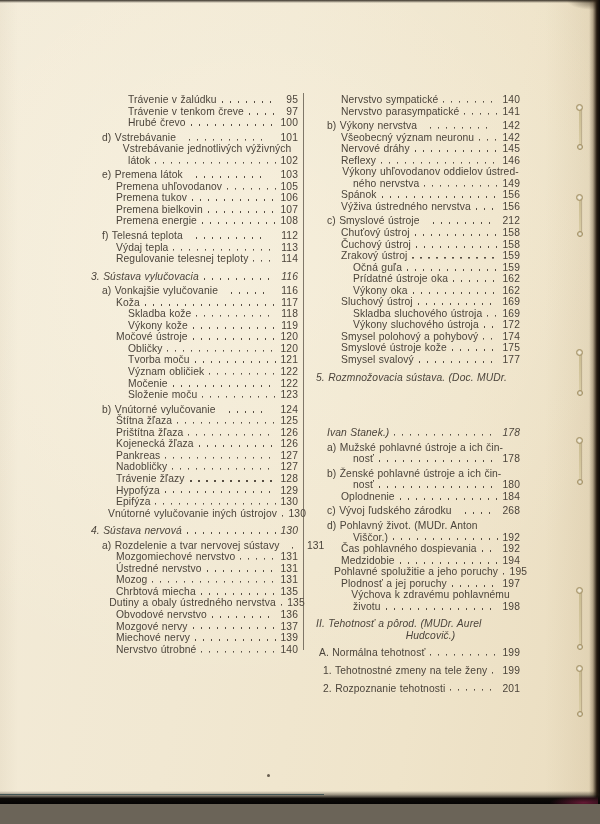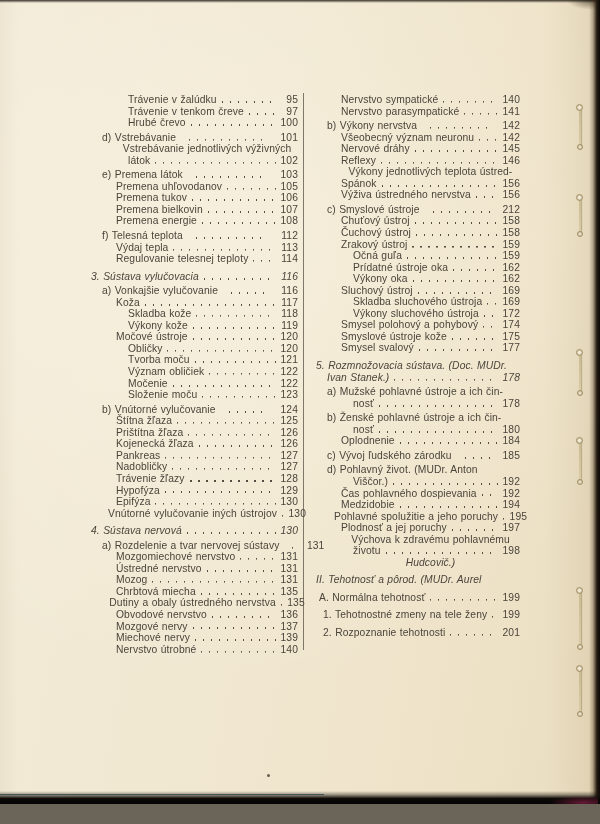--- a/index.html
+++ b/index.html
@@ -29,21 +29,21 @@
     position:absolute;left:303px;top:93px;width:1px;height:557px;
     background:rgba(88,80,68,.75);
   }
   .row{display:flex;align-items:baseline;height:11.55px;}
   .row.gap1{margin-top:3px;gap:8px;}
   .row.gap2{margin-top:6px;}
   .row.em{font-style:italic;}
   .lvl-s{padding-left:2px;}
   .lvl-sa{padding-left:5px;}
   .lvl-sb{padding-left:9px;}
-  .lvl-a{padding-left:13px;}
+  .lvl-a{padding-left:13px;margin-top:44px;}
   .lvl-b{padding-left:27px;justify-content:center;}
   .lvl-c{padding-left:39px;}
   .t{flex:0 0 auto;white-space:nowrap;}
   .leader{
     flex:1 1 6px;min-width:2px;align-self:stretch;
     margin:0 1px 0 5px;
     background-image:repeating-linear-gradient(to right,#564d42 0,#564d42 1.5px,transparent 1.5px,transparent 8px);
     background-size:auto 1.6px;
     background-repeat:repeat-x;
     background-position:0 calc(100% - 3px);
@@ -339,21 +339,26 @@
           <span class="t">Nervové dráhy</span>
           <span class="leader"></span>
           <span class="pg">145</span>
         </div>
         <div class="row lvl-b">
           <span class="t">Reflexy</span>
           <span class="leader"></span>
           <span class="pg">146</span>
         </div>
         <div class="row lvl-b">
-          <span class="t">Výkony jednotlivých teplota ústred-</span>
+          <span class="t">Výkony uhľovodanov oddielov ústred-</span>
+        </div>
+        <div class="row lvl-c">
+          <span class="t">ného nervstva</span>
+          <span class="leader"></span>
+          <span class="pg">149</span>
         </div>
         <div class="row lvl-b">
           <span class="t">Spánok</span>
           <span class="leader"></span>
           <span class="pg">156</span>
         </div>
         <div class="row lvl-b">
           <span class="t">Výživa ústredného nervstva</span>
           <span class="leader"></span>
           <span class="pg">156</span>
@@ -448,21 +453,21 @@
           <span class="pg">180</span>
         </div>
         <div class="row lvl-b">
           <span class="t">Oplodnenie</span>
           <span class="leader"></span>
           <span class="pg">184</span>
         </div>
         <div class="row lvl-a gap1">
           <span class="t">c) Vývoj ľudského zárodku</span>
           <span class="leader"></span>
-          <span class="pg">185</span>
+          <span class="pg">268</span>
         </div>
         <div class="row lvl-a gap1">
           <span class="t">d) Pohlavný život. (MUDr. Anton</span>
         </div>
         <div class="row lvl-c">
           <span class="t">Viščor.)</span>
           <span class="leader"></span>
           <span class="pg">192</span>
         </div>
         <div class="row lvl-b">
@@ -485,26 +490,26 @@
           <span class="leader"></span>
           <span class="pg">197</span>
         </div>
         <div class="row lvl-b">
           <span class="t">Výchova k zdravému pohlavnému</span>
         </div>
         <div class="row lvl-c">
           <span class="t">životu</span>
           <span class="leader"></span>
           <span class="pg">198</span>
+        </div>
+        <div class="row lvl-s gap2 em">
+          <span class="t">II. Tehotnosť a pôrod. (MUDr. Aurel</span>
         </div>
         <div class="row lvl-b em">
           <span class="t">Hudcovič.)</span>
-        </div>
-        <div class="row lvl-s gap2 em">
-          <span class="t">II. Tehotnosť a pôrod. (MUDr. Aurel</span>
         </div>
         <div class="row lvl-sa gap2">
           <span class="t">A. Normálna tehotnosť</span>
           <span class="leader"></span>
           <span class="pg">199</span>
         </div>
         <div class="row lvl-sb gap2">
           <span class="t">1. Tehotnostné zmeny na tele ženy</span>
           <span class="leader"></span>
           <span class="pg">199</span>

